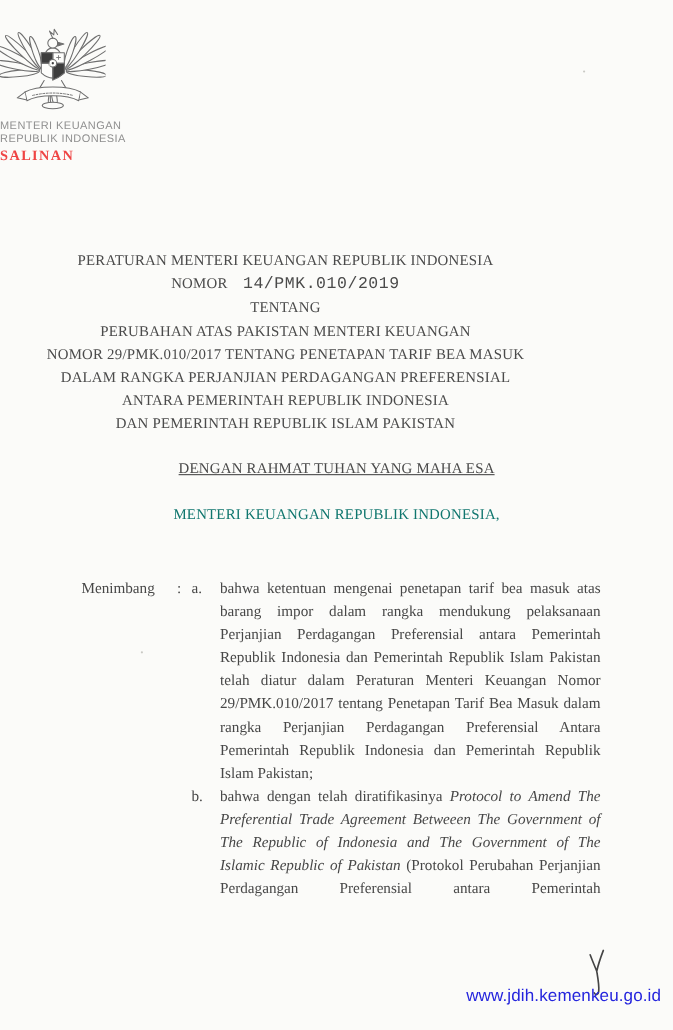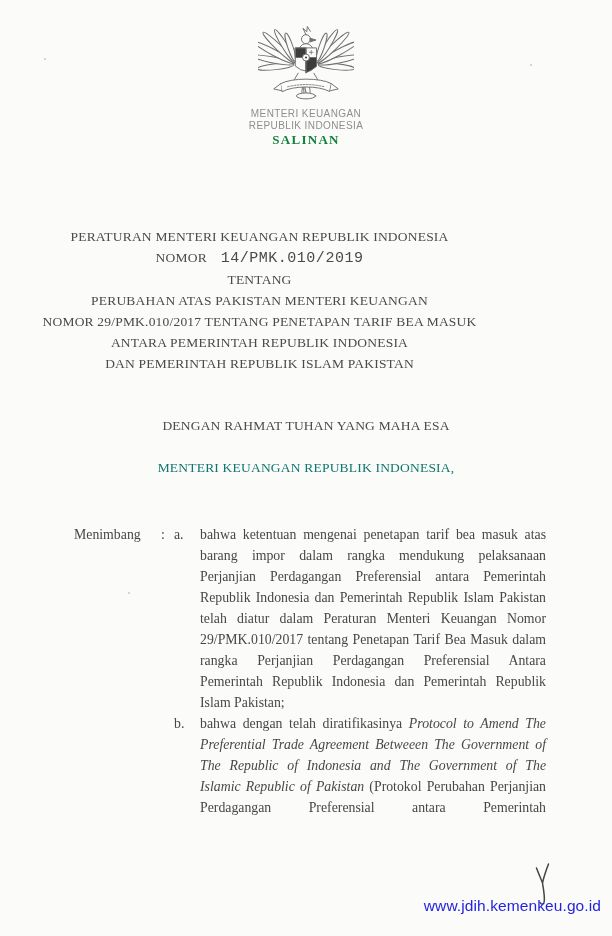--- a/index.html
+++ b/index.html
@@ -5,47 +5,47 @@
   html,body { margin:0; padding:0; }
   body {
     width:612px; height:936px;
     background:#fbfbf9;
     font-family:"Liberation Serif", serif;
     color:#484848;
     position:relative;
     overflow:hidden;
   }
   
-  .header { position:absolute; top:18px; left:0; width:612px; text-align:center; }
+  .header { position:absolute; top:18px; left:0; width:612px; }
   .emblem-wrap { display:inline-block; }
   .ministry-line {
     font-family:"Liberation Sans", sans-serif;
     font-size:10px; line-height:11.5px; letter-spacing:0.4px;
     color:#8e8e8e;
   }
   .salinan {
     margin-top:1px;
     font-size:13px; font-weight:bold; letter-spacing:1.3px;
-    color:#15803d;
+    color:#ef4444;
   }
   
   .title-block {
     position:absolute; top:226px; left:0; width:519px;
     text-align:center;
     font-size:13.5px; line-height:21px; letter-spacing:0.2px;
     color:#4a4a4a;
   }
   .nomor-line .nomor-value {
     font-family:"Liberation Mono", monospace;
     font-size:15px; letter-spacing:0.5px;
     margin-left:14px;
   }
   .invocation {
     position:absolute; top:418px; left:0; width:612px; text-align:center;
-    font-size:13.5px; letter-spacing:0.2px; color:#4a4a4a;
+    font-size:13.5px; letter-spacing:0.2px; color:#4a4a4a;text-decoration:underline;
   }
   .issuer {
     position:absolute; top:460px; left:0; width:612px; text-align:center;
     font-size:13.5px; letter-spacing:0.2px; color:#0f766e;
   }
   
   .considerations {
     position:absolute; top:524px; left:74px; width:472px;
     display:flex;
     font-size:13.8px; line-height:21px; color:#474747;
@@ -129,20 +129,21 @@
   <div class="ministry-line">REPUBLIK INDONESIA</div>
   <div class="salinan">SALINAN</div>
 </div>
 
 <div class="title-block">
   <div>PERATURAN MENTERI KEUANGAN REPUBLIK INDONESIA</div>
   <div class="nomor-line"><span>NOMOR</span><span class="nomor-value">14/PMK.010/2019</span></div>
   <div>TENTANG</div>
   <div>PERUBAHAN ATAS PAKISTAN MENTERI KEUANGAN</div>
   <div>NOMOR 29/PMK.010/2017 TENTANG PENETAPAN TARIF BEA MASUK</div>
+  <div>DALAM RANGKA PERJANJIAN PERDAGANGAN PREFERENSIAL</div>
   <div>ANTARA PEMERINTAH REPUBLIK INDONESIA</div>
   <div>DAN PEMERINTAH REPUBLIK ISLAM PAKISTAN</div>
 </div>
 
 <div class="invocation">DENGAN RAHMAT TUHAN YANG MAHA ESA</div>
 <div class="issuer">MENTERI KEUANGAN REPUBLIK INDONESIA,</div>
 
 <div class="considerations">
   <div class="c-label">Menimbang</div>
   <div class="c-colon">:</div>

